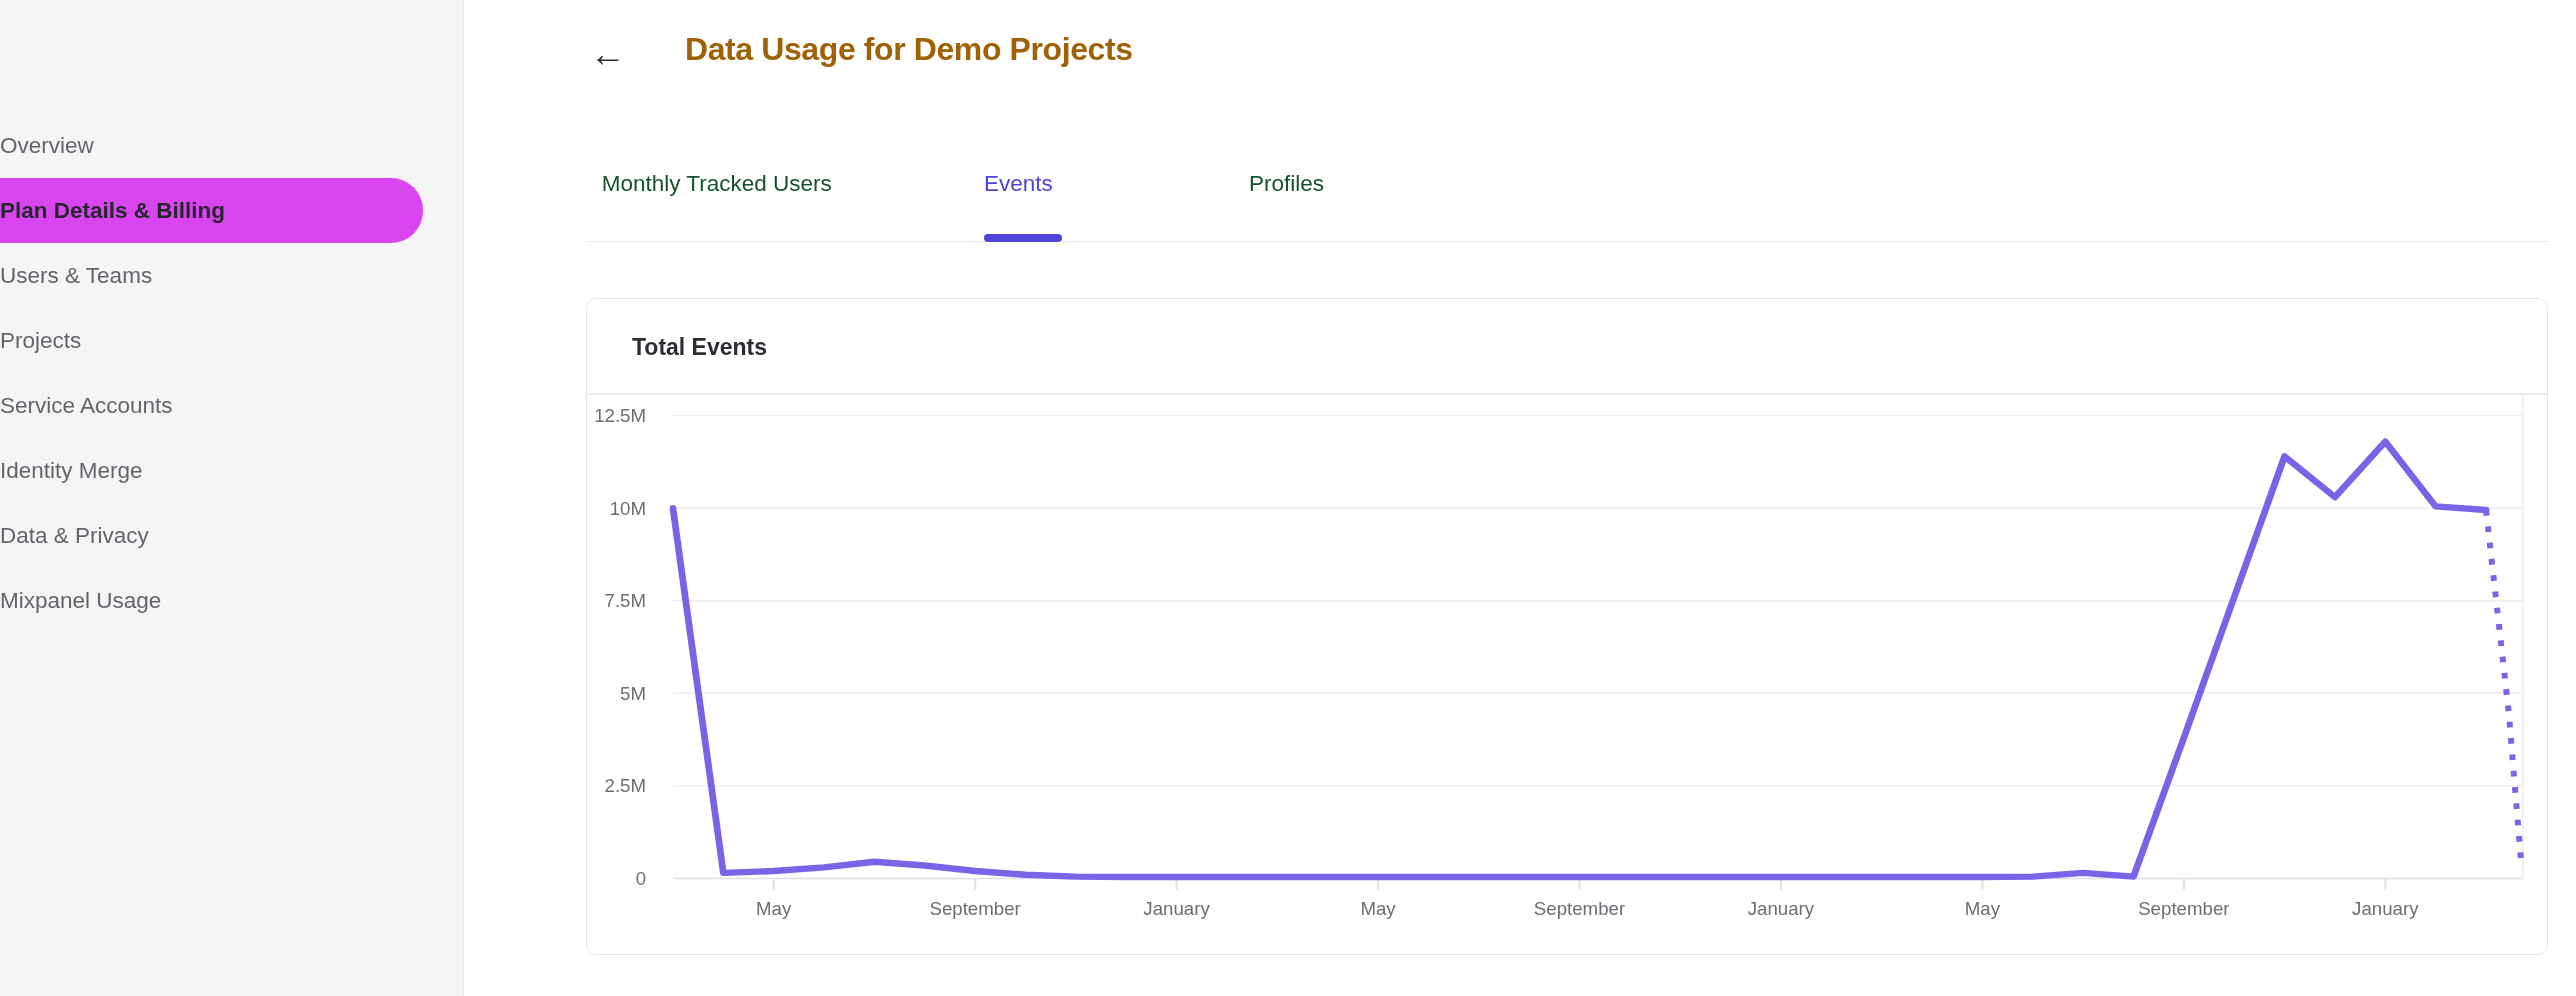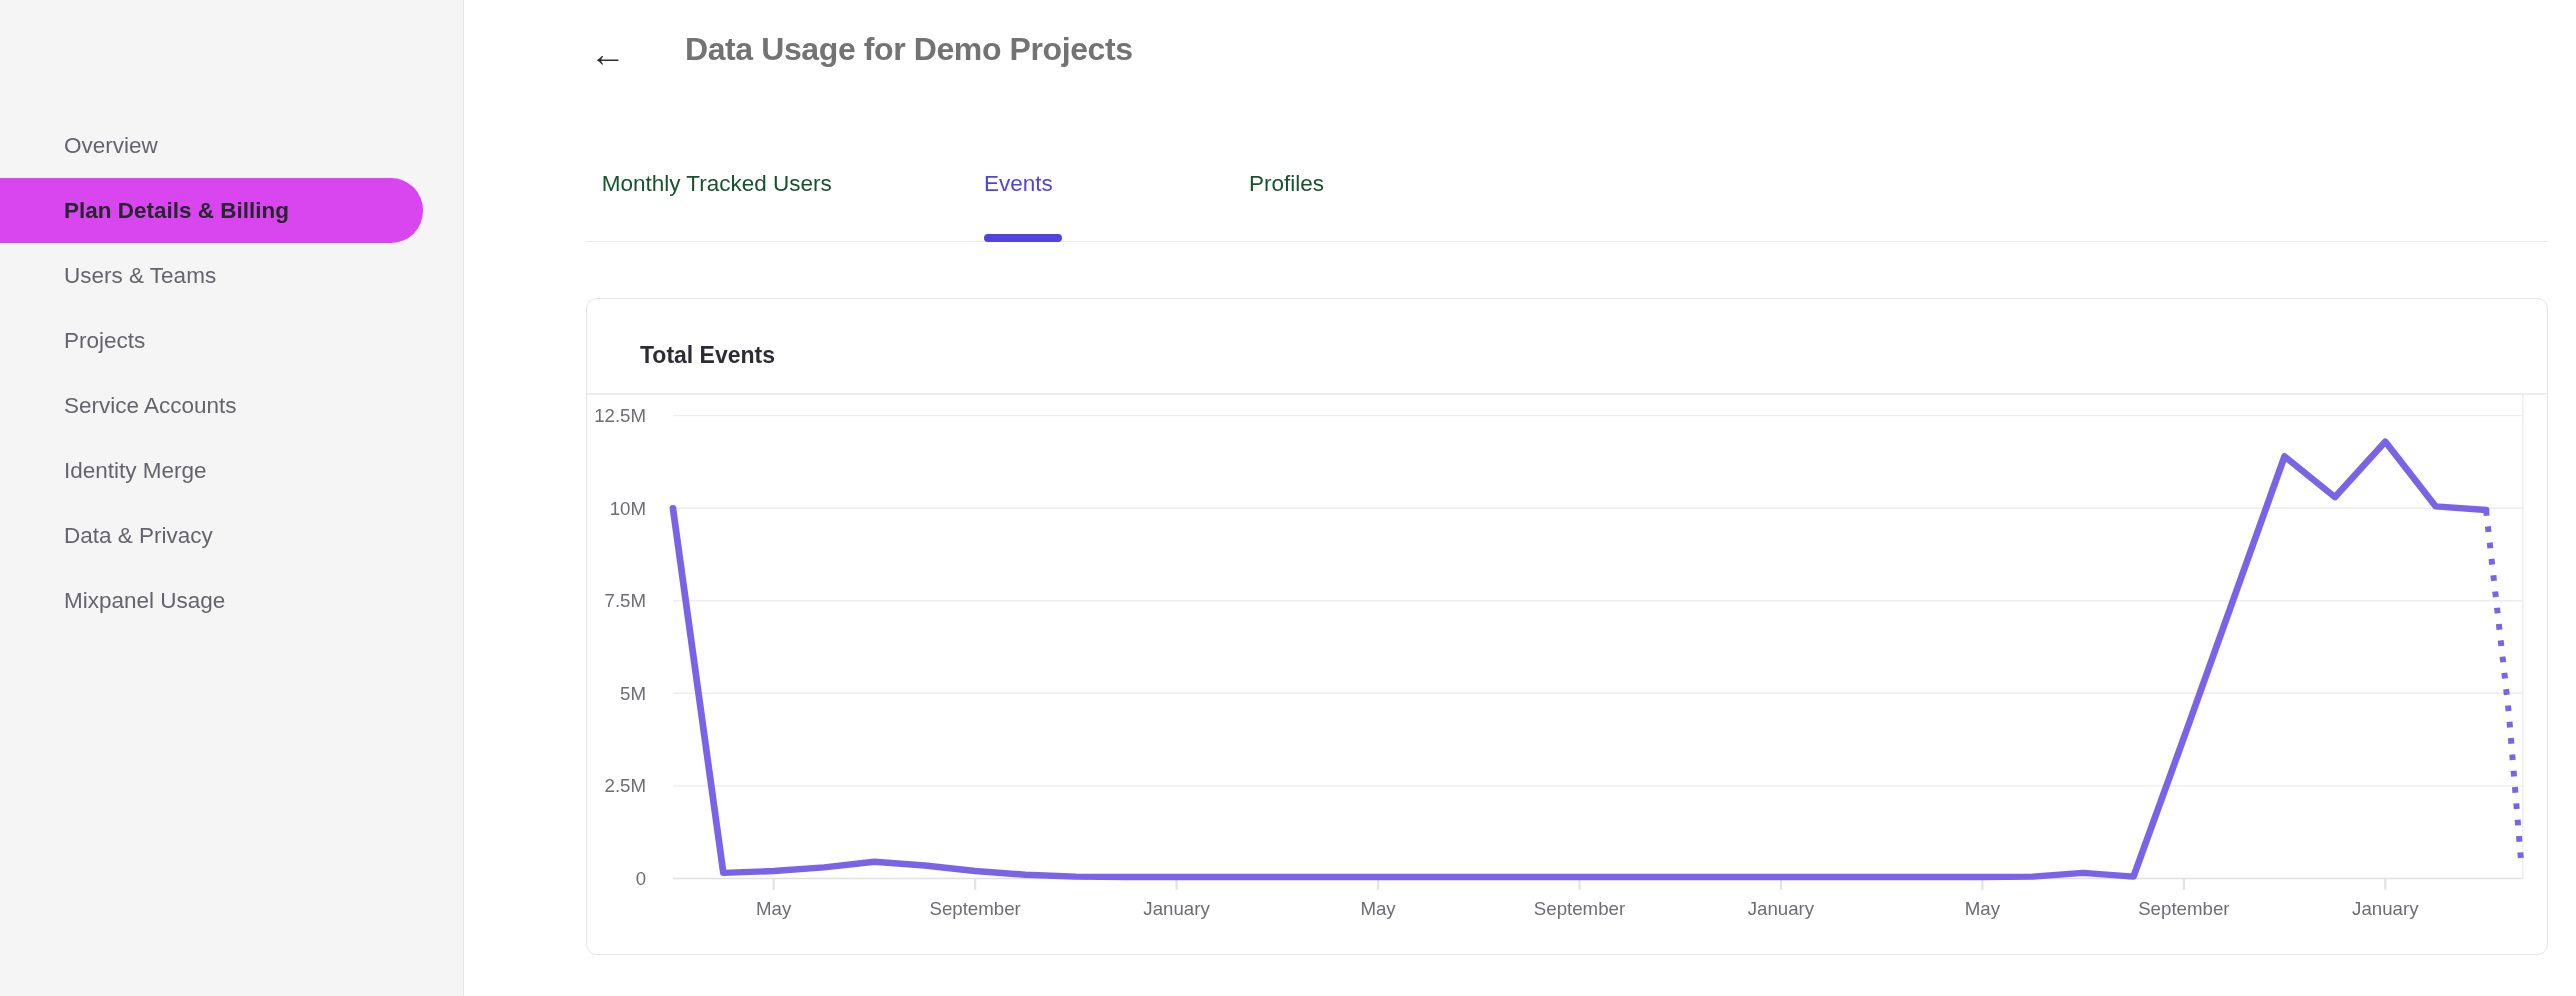--- a/index.html
+++ b/index.html
@@ -15,36 +15,36 @@
     position:absolute;left:0;top:0;width:464px;height:997px;
     background:#f5f5f6;border-right:1.5px solid #e8e8ea;box-sizing:border-box;
   }
   .sidebar h1{
     position:absolute;left:41px;top:33px;margin:0;
     font-size:31px;font-weight:700;color:#2c2c35;letter-spacing:-0.4px;
   }
   .sidebar nav{position:absolute;left:0;top:113px;width:423px;}
   .sb-item{
     height:65px;display:flex;align-items:center;
-    padding-left:64px;box-sizing:border-box;width:423px;
+    box-sizing:border-box;width:423px;
     font-size:22.5px;color:#64646c;cursor:pointer;
     border-radius:0 32px 32px 0;white-space:nowrap;
   }
   .sb-item.selected{background:#d946ef;color:#26262e;font-weight:700;}
 
   
   .back-btn{
     position:absolute;left:590px;top:30px;width:52px;height:46px;
     border:none;background:transparent;cursor:pointer;
     font-size:36px;line-height:43px;color:#2c2c35;padding:0;text-align:left;
     font-family:inherit;
   }
   .page-title{
     position:absolute;left:685px;top:31px;margin:0;
-    font-size:32px;font-weight:700;color:#737373;letter-spacing:-0.4px;
+    font-size:32px;font-weight:700;color:#a16207;letter-spacing:-0.4px;
   }
 
   
   .tabs{
     position:absolute;left:586px;top:150px;width:1962px;height:91px;
     border-bottom:1.5px solid #e9e9eb;box-sizing:content-box;
   }
   .tab{
     position:absolute;top:21px;font-size:22.5px;color:#14532d;cursor:pointer;
     white-space:nowrap;background:transparent;border:none;padding:0;
@@ -56,21 +56,21 @@
     top:84px;
   }
 
   
   .card{
     position:absolute;left:586px;top:298px;width:1962px;height:657px;
     border:1.5px solid #e5e5e8;border-radius:10.5px;background:#ffffff;
     box-sizing:border-box;
   }
   .card-title{
-    position:absolute;left:41px;top:31px;margin:12px;
+    position:absolute;left:41px;top:31px;margin:4px;
     font-size:23px;font-weight:700;color:#2c2c35;
   }
   .card-divider{
     position:absolute;left:0;top:94px;width:100%;height:1.5px;background:#ededef;
   }
   .chart-wrap{position:absolute;left:0;top:96px;width:1959px;height:534px;}
   .chart-wrap svg{display:block;width:100%;height:100%;}
 </style>
 </head>
 <body>

